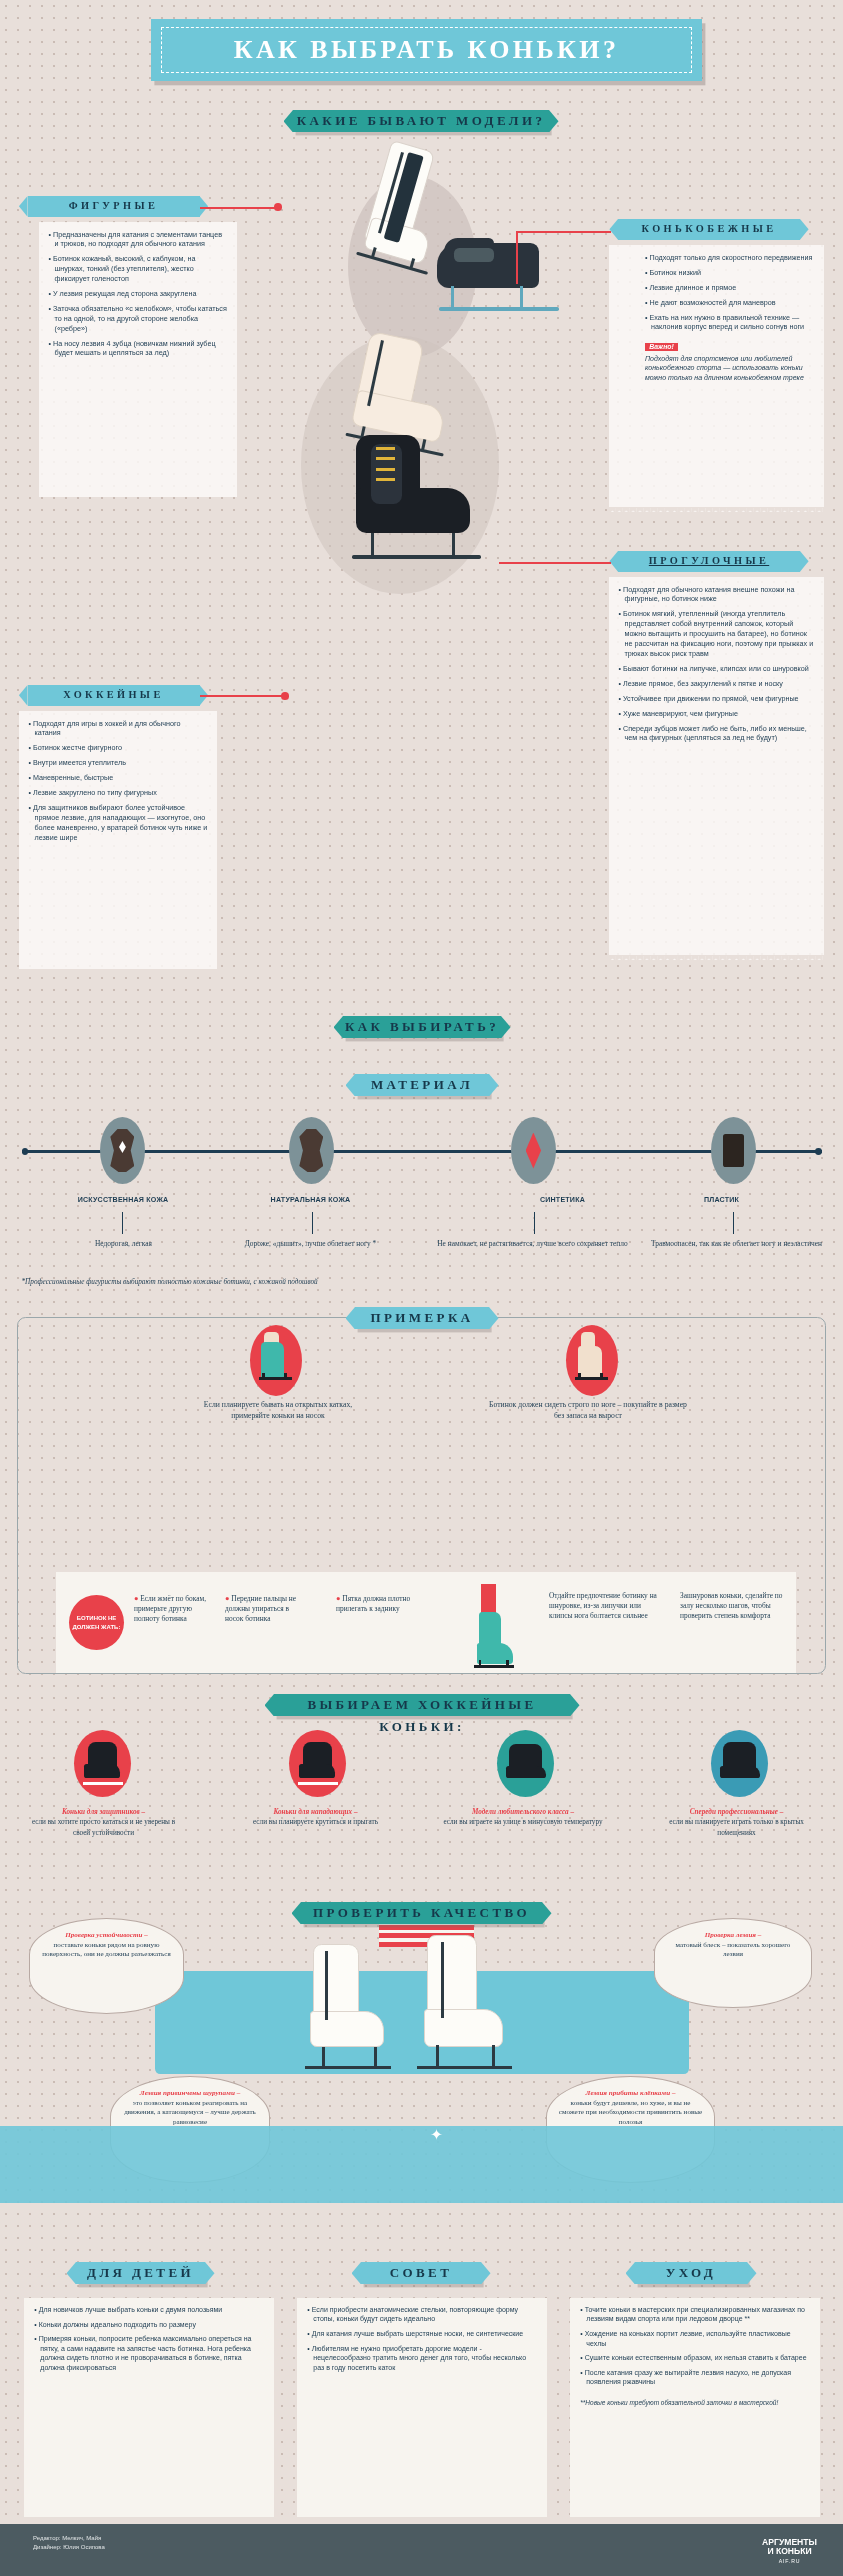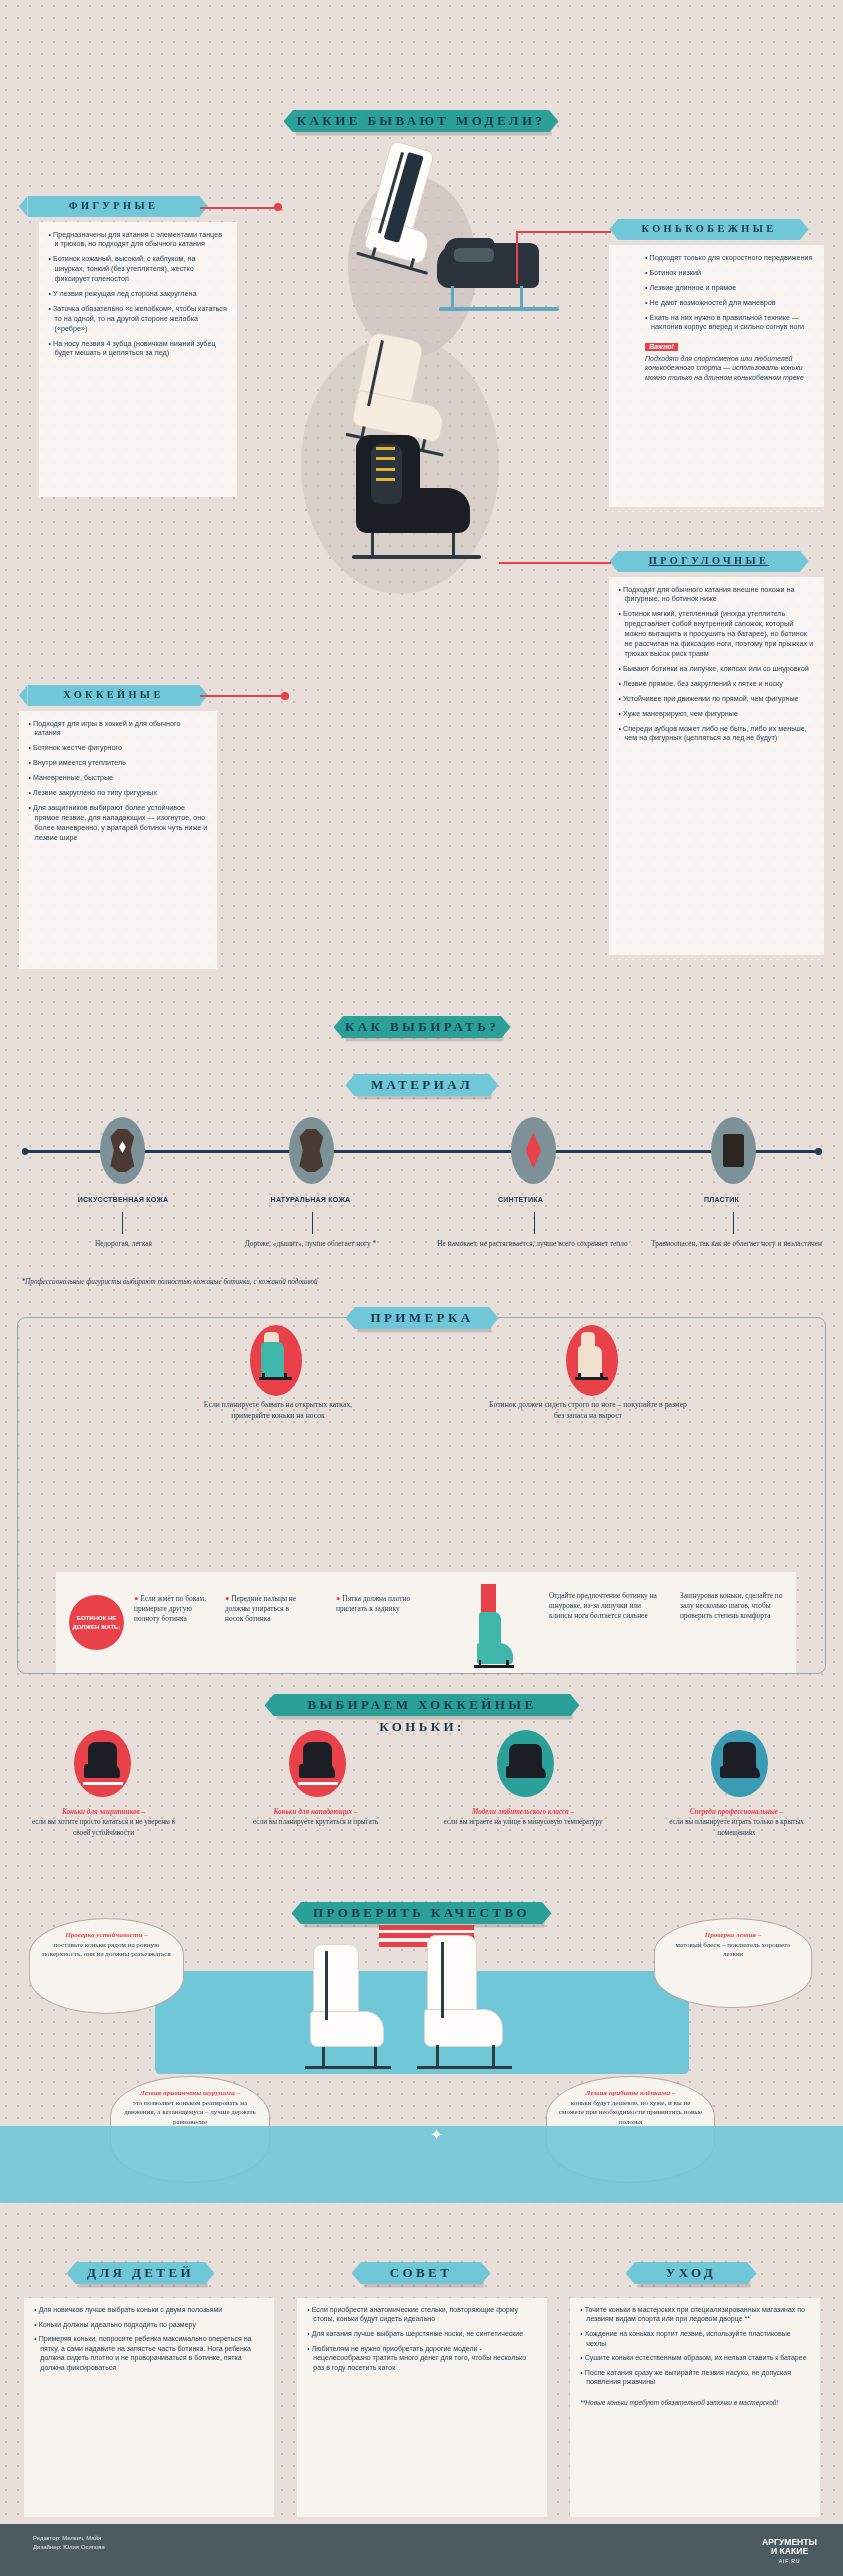--- a/index.html
+++ b/index.html
@@ -212,20 +212,24 @@
     background:
       linear-gradient(-45deg, transparent 50%, #e8dfda 50%) 0 0/6.9px 6.9px repeat-x,
       linear-gradient(45deg, transparent 50%, #e8dfda 50%) 0 0/6.9px 6.9px repeat-x;
   }
 </style>
 </head>
 <body>
 
 <div class="page">
 
+  <div id="title-banner">
+    <div class="inner"></div>
+    <div id="title-text">КАК ВЫБРАТЬ КОНЬКИ?</div>
+  </div>
 
   <div class="ribbon teal" style="left:293px;top:110px;width:256px;box-shadow:2.6px 3.4px 0 rgba(120,110,105,.3);">КАКИЕ БЫВАЮТ МОДЕЛИ?</div>
 
   <div id="skates-stage">
     <div class="ellipse-bg" style="left:133px;top:47px;width:129px;height:181px;opacity:.75;"></div>
     <div class="ellipse-bg" style="left:86px;top:207px;width:198px;height:258px;opacity:.55;"></div>
 
     <div class="skate" style="left:136px;top:17px;width:103px;height:151px;transform:rotate(16deg);">
       <div class="boot" style="left:19px;top:0;width:45px;height:102px;background:#fdfcf8;border:1.3px solid #dad2cb;border-radius:6.9px 8.6px 3.4px 3.4px;"></div>
       <div class="boot" style="left:20.7px;top:79px;width:62px;height:33px;background:#fdfcf8;border:1.3px solid #dad2cb;border-radius:5.2px 15.5px 8.6px 6.9px;"></div>
@@ -345,21 +349,21 @@
   <div class="mat-node" style="left:289px;top:1117px;">
     <div style="position:absolute;left:10.3px;top:12px;width:24px;height:43px;background:#4a3a33;clip-path:polygon(30% 0,70% 0,100% 18%,85% 50%,100% 86%,66% 100%,34% 100%,0 86%,15% 50%,0 18%);"></div>
   </div>
   <div class="mat-label" style="left:234px;top:1196px;width:153px;">НАТУРАЛЬНАЯ КОЖА</div>
   <div class="mat-stem" style="left:312px;top:1212px;"></div>
   <div class="mat-desc" style="left:234px;top:1239px;width:153px;">Дороже, «дышит», лучше облегает ногу *</div>
 
   <div class="mat-node" style="left:511px;top:1117px;">
     <div style="position:absolute;left:14.6px;top:15.5px;width:15.5px;height:36px;background:#e8414a;clip-path:polygon(50% 0,100% 50%,50% 100%,0 50%);"></div>
   </div>
-  <div class="mat-label" style="left:456px;top:1196px;width:129px;">СИНТЕТИКА</div>
+  <div class="mat-label" style="left:456px;top:1196px;width:129px;text-align:right;">СИНТЕТИКА</div>
   <div class="mat-stem" style="left:534px;top:1212px;"></div>
   <div class="mat-desc" style="left:430px;top:1239px;width:205px;">Не намокает, не растягивается, лучше всего сохраняет тепло</div>
 
   <div class="mat-node" style="left:711px;top:1117px;">
     <div style="position:absolute;left:12px;top:17px;width:20.7px;height:33px;background:#2c2520;border-radius:2.6px;"></div>
   </div>
   <div class="mat-label" style="left:670px;top:1196px;width:103px;">ПЛАСТИК</div>
   <div class="mat-stem" style="left:733px;top:1212px;"></div>
   <div class="mat-desc" style="left:646px;top:1239px;width:181px;">Травмоопасен, так как не облегает ногу и неэластичен</div>
 
@@ -515,19 +519,19 @@
     <span class="bot-note">**Новые коньки требуют обязательной заточки в мастерской!</span>
   </div>
 
   <div id="footer">
     <div class="cred">
       <div>Редактор: Мелкич, Майя</div>
       <div>Дизайнер: Юлия Осипова</div>
     </div>
     <div id="logo">
       <div>АРГУМЕНТЫ</div>
-      <div>И КАКИЕ</div>
+      <div>И КОНЬКИ</div>
       <div class="sub">AIF.RU</div>
     </div>
   </div>
 
 </div>
 
 
 </body></html>

